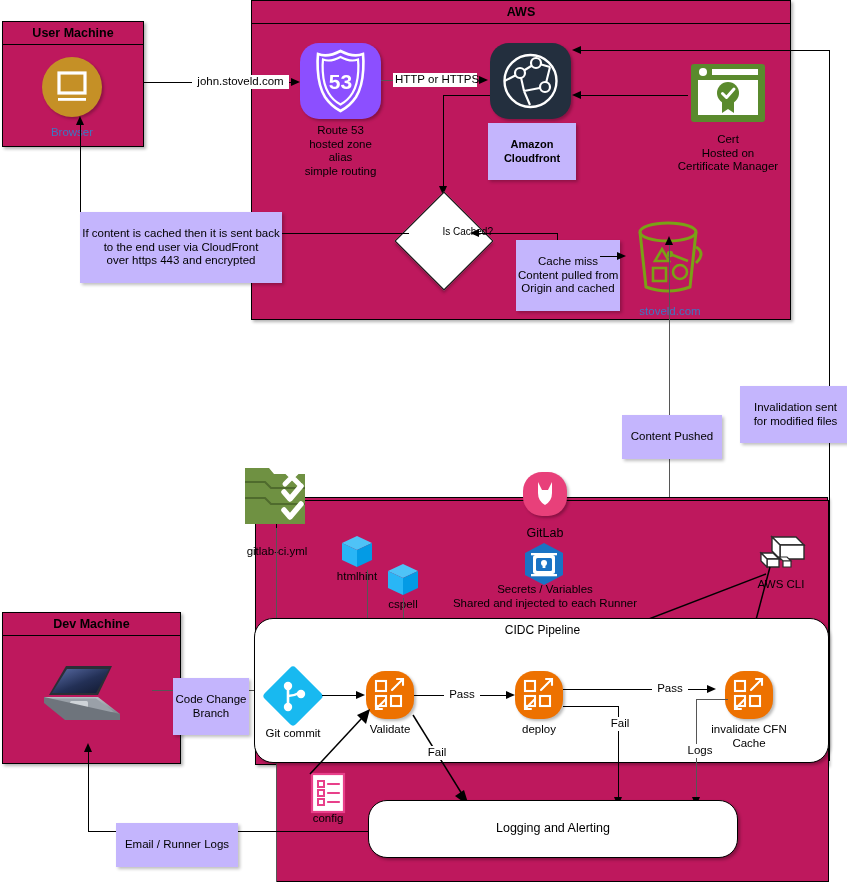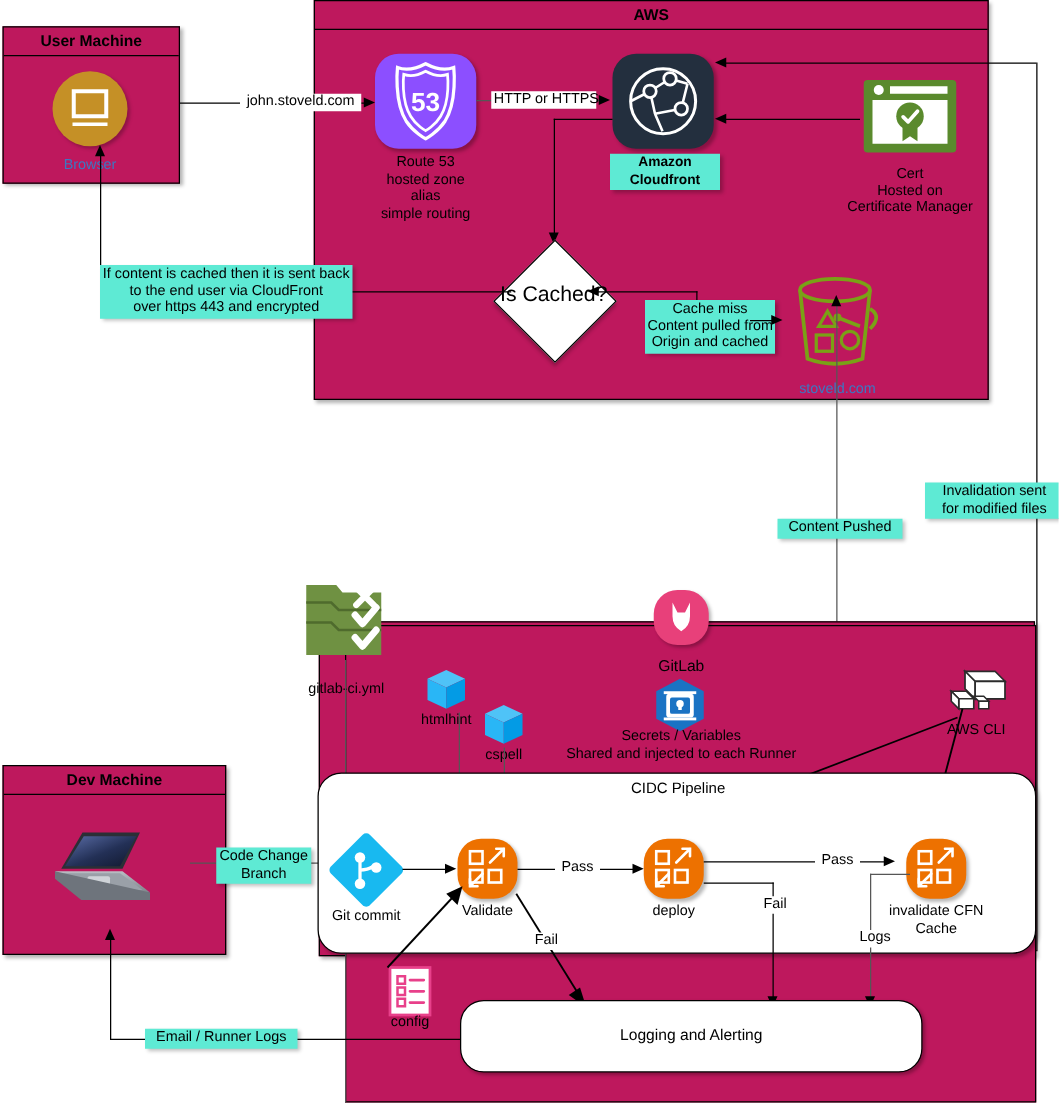--- a/index.html
+++ b/index.html
@@ -47,23 +47,23 @@
     font-size:11.5px;color:#000;
     line-height:13.5px;
     text-align:center;
     white-space:pre;
   }
   .lblbg{
     position:absolute;
     font-size:11.5px;color:#000;
     line-height:13.5px;
     text-align:center;
-    background:#5eead4;
+    background:#c4b5fd;
     white-space:pre;
-    padding:1px 2px;
+    padding:15px 2px;
     box-shadow:2px 2px 3px rgba(0,0,0,.25);
   }
   .lblplain{
     position:absolute;
     font-size:11.5px;color:#000;
     line-height:13.5px;
     text-align:center;
     background:#fff;
     white-space:pre;
     padding:0 2px;
@@ -84,21 +84,21 @@
 
   
   .diamond{
     position:absolute;
     border:1.5px solid #000;
     background:#fff;
     transform:rotate(45deg);
     box-shadow:2px 2px 3px rgba(0,0,0,.25);
   }
   .diamond-label{
-    position:absolute;font-size:17px;color:#000;text-align:center;
+    position:absolute;font-size:10px;color:#000;text-align:right;
   }
 
   
   .tile{
     position:absolute;
     box-sizing:border-box;
     box-shadow:2px 2px 3px rgba(0,0,0,.28);
     border-radius:19px;
   }
   .tile svg{display:block;}

